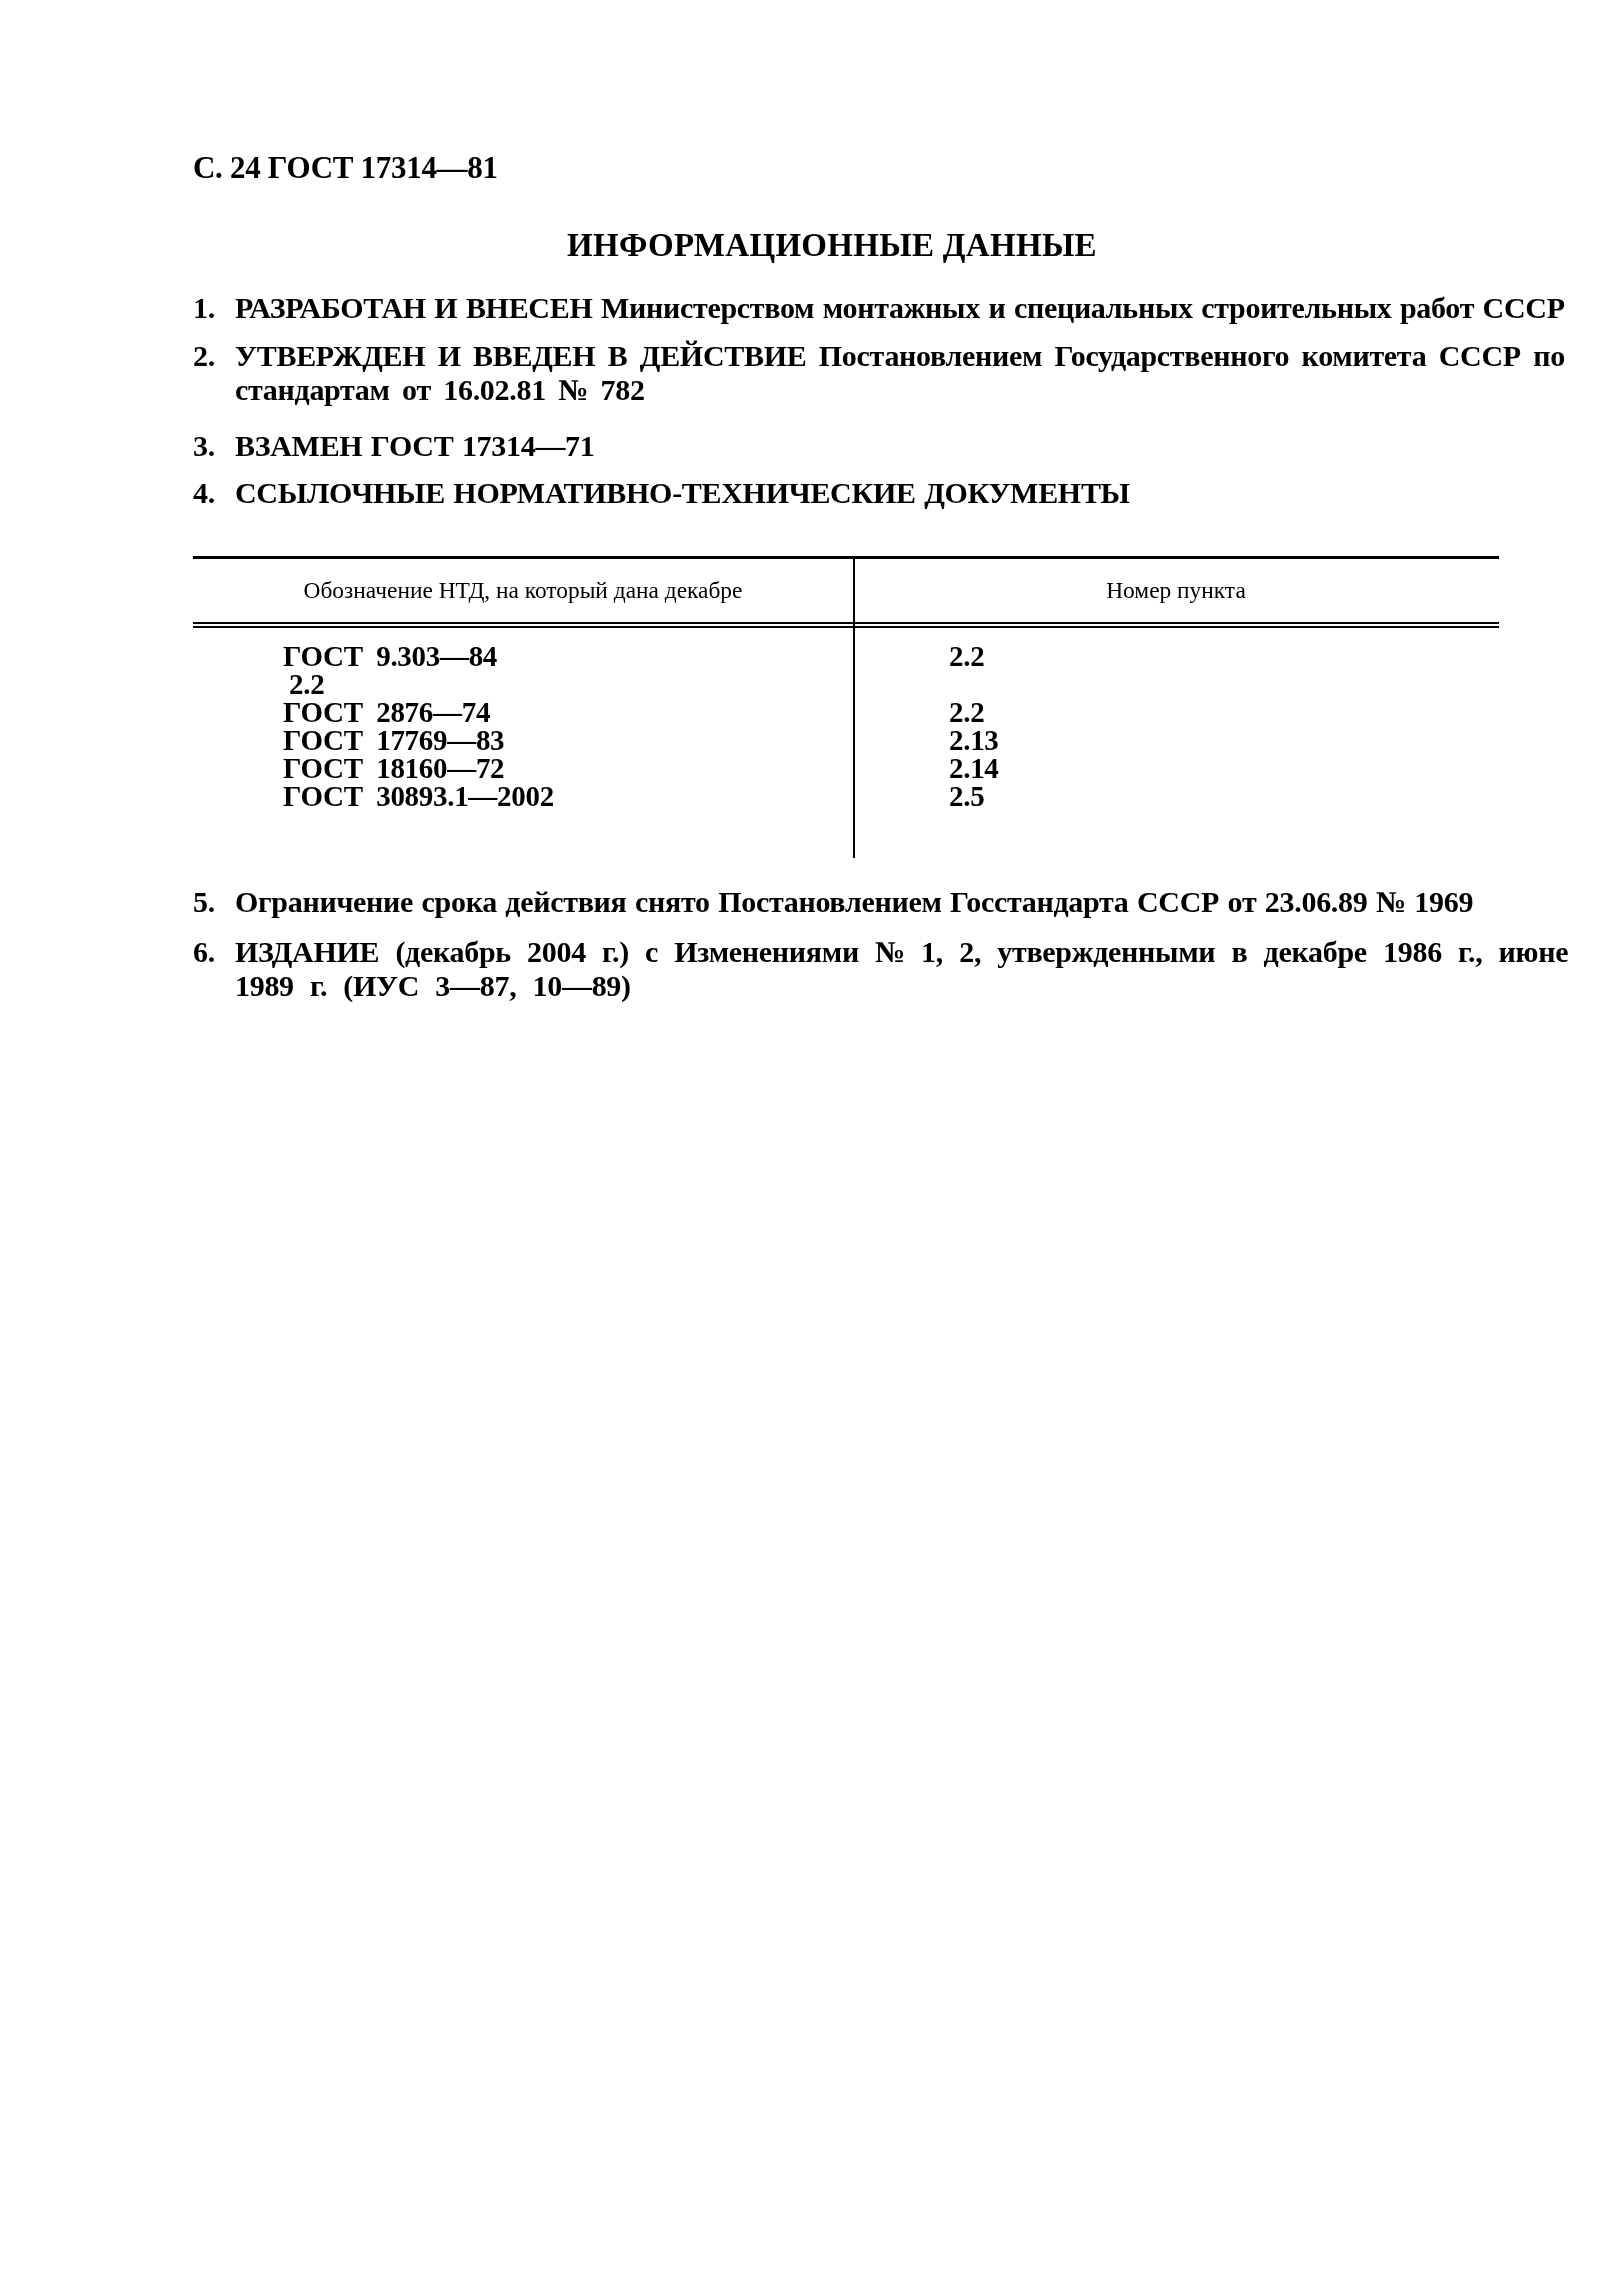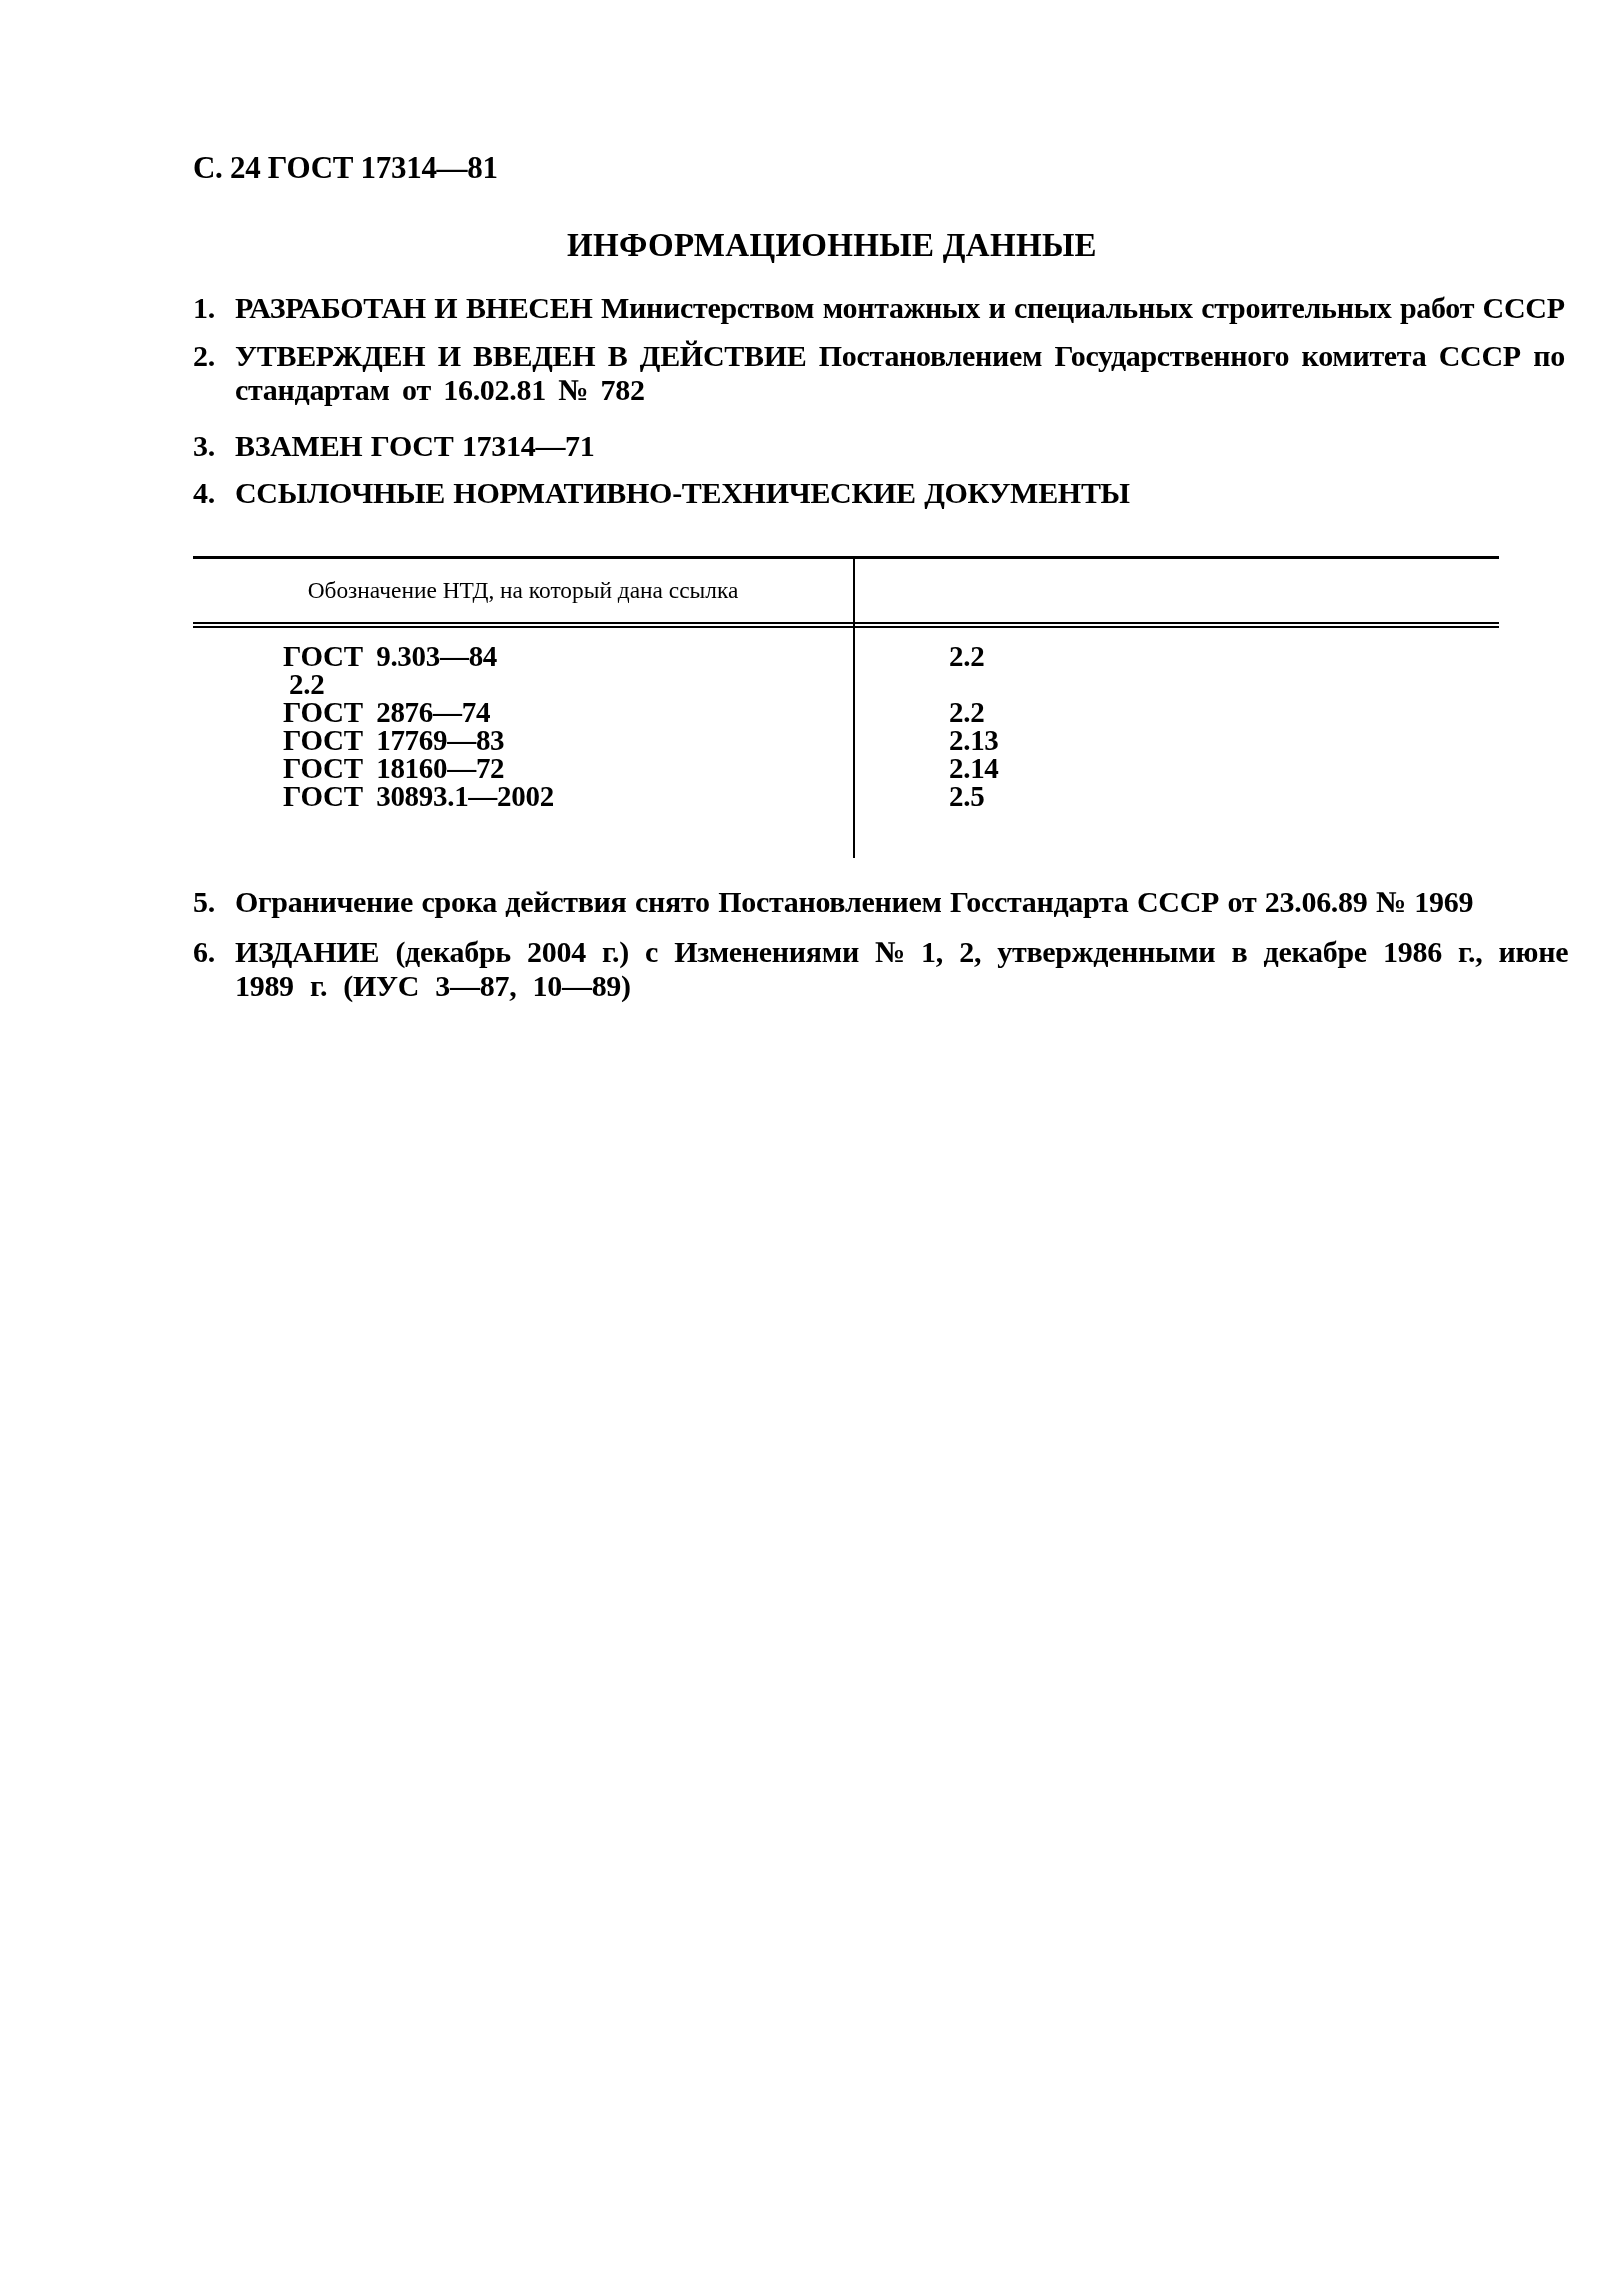--- a/index.html
+++ b/index.html
@@ -175,21 +175,22 @@
   </div>
 
   <div class="list-item li-4">
     <span class="item-num">4.</span>
     <span class="item-text">ССЫЛОЧНЫЕ НОРМАТИВНО-ТЕХНИЧЕСКИЕ ДОКУМЕНТЫ</span>
   </div>
 
   <div class="ref-table">
     <div class="t-top-rule"></div>
     <div class="t-head">
-      <div class="h-cell h-c1">Обозначение НТД, на который дана ссылка</div>
+      <div class="h-cell h-c1">Обозначение НТД, на который дана декабре</div>
+      <div class="h-cell h-c2">Номер пункта</div>
     </div>
     <div class="t-double-rule"></div>
     <div class="t-divider"></div>
     <div class="t-body">
       <div class="t-row">
         <div class="c1">ГОСТ 9.303—84</div>
         <div class="c2">2.2</div>
       </div>
       <div class="t-row">
         <div class="c2">2.2</div>

